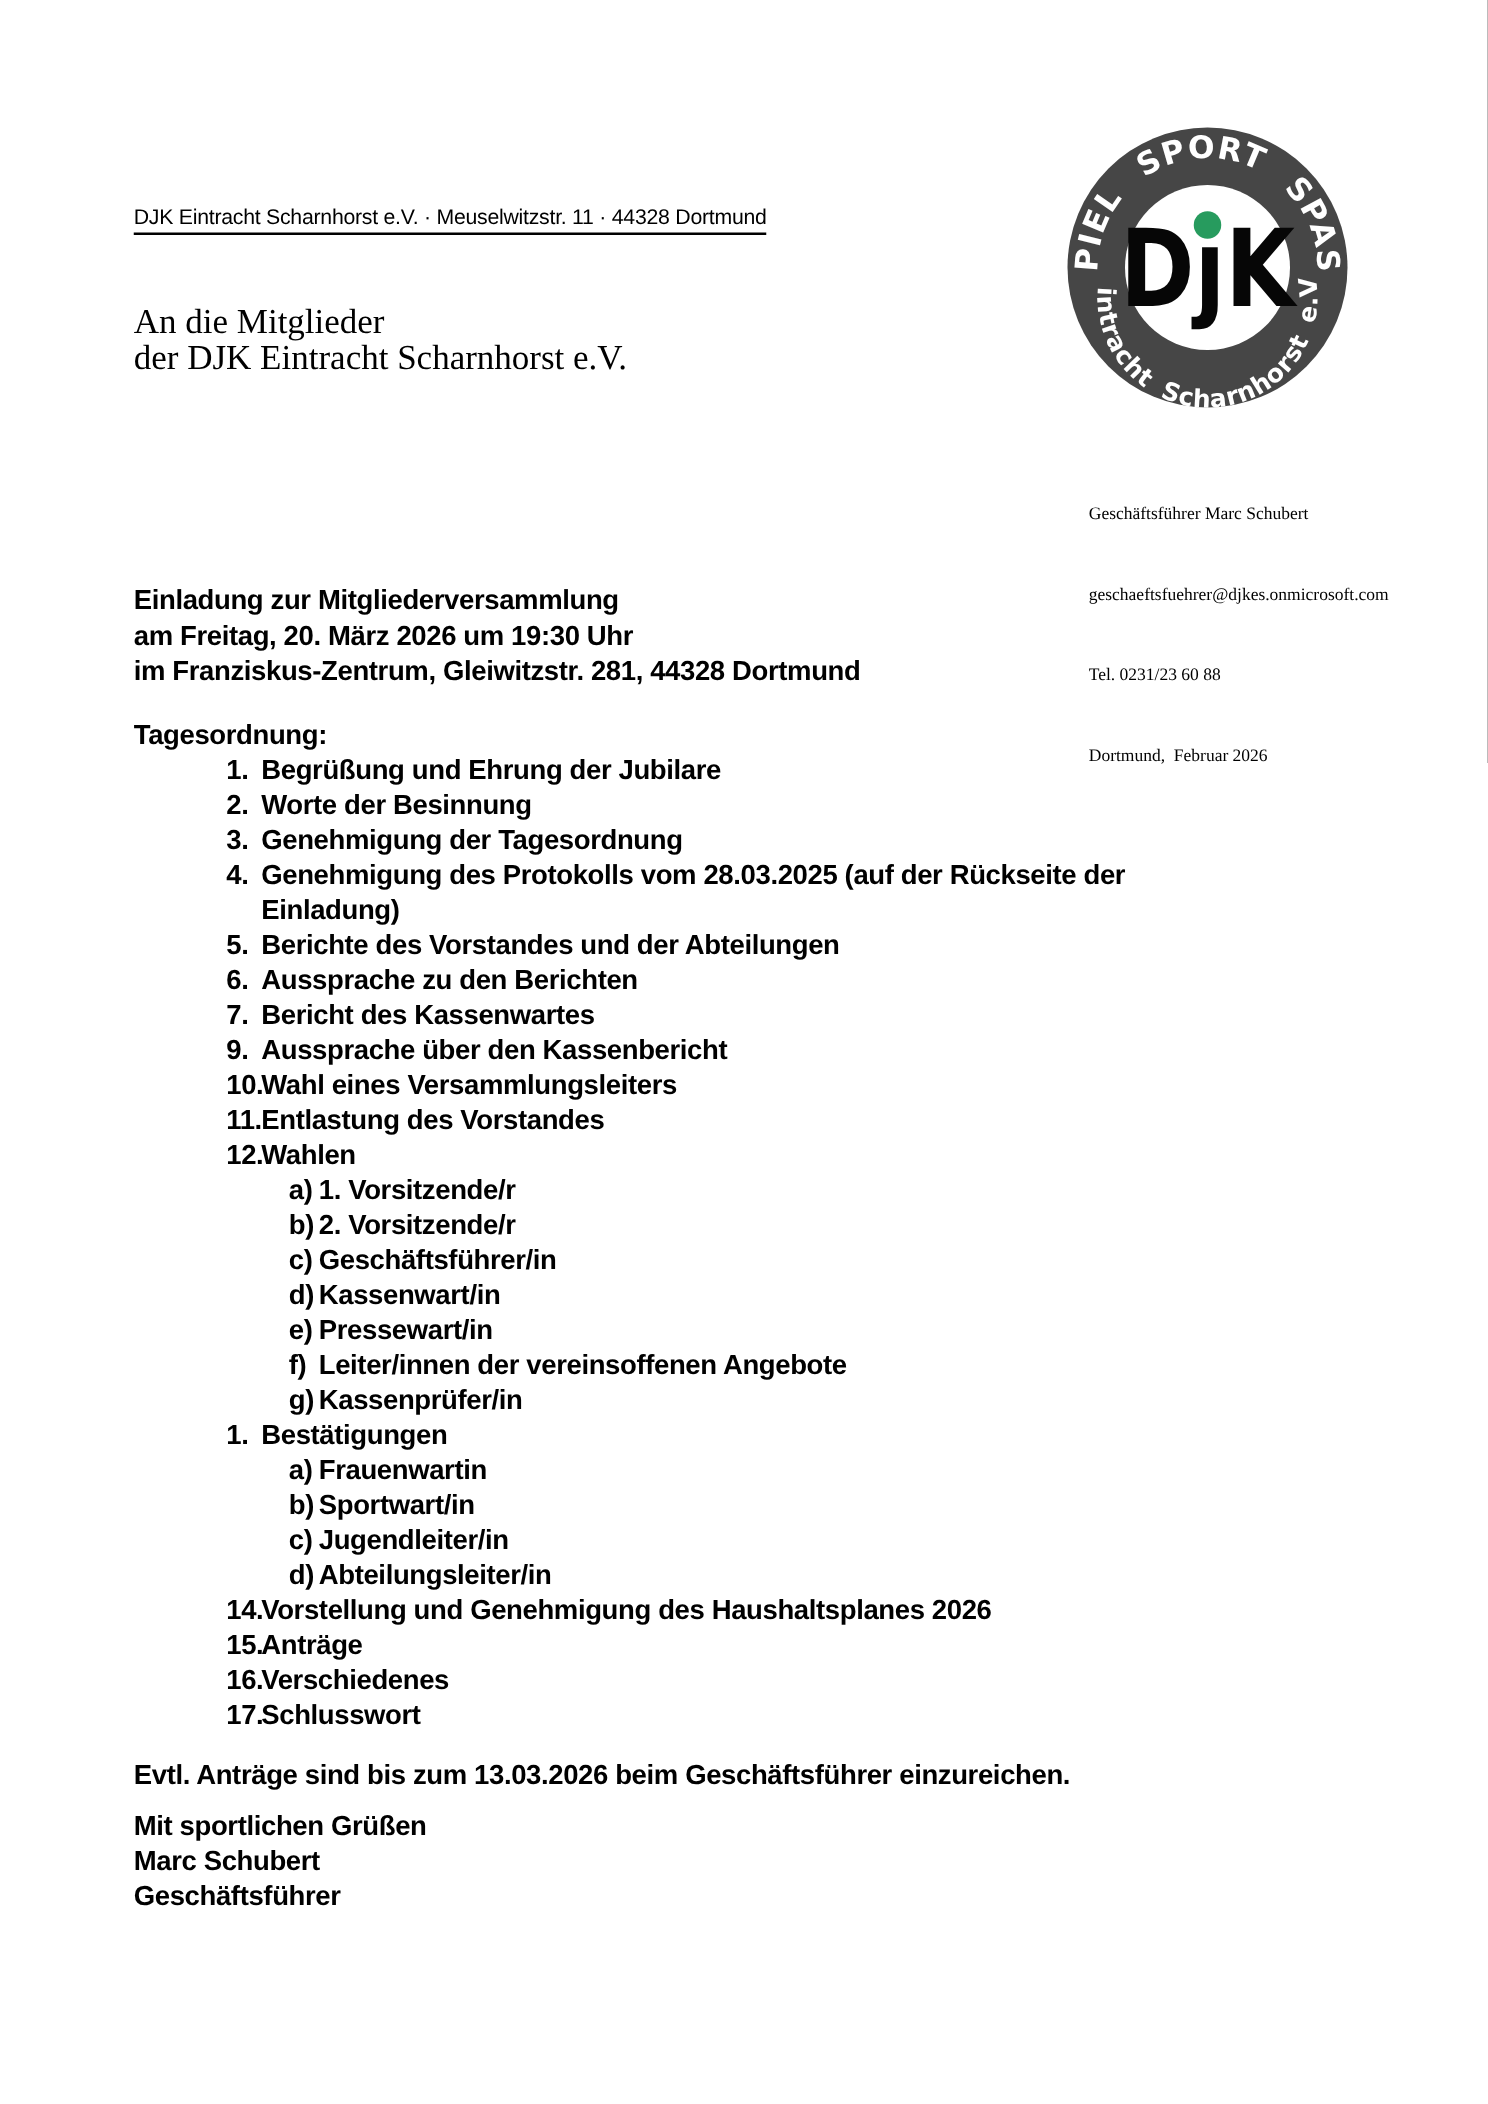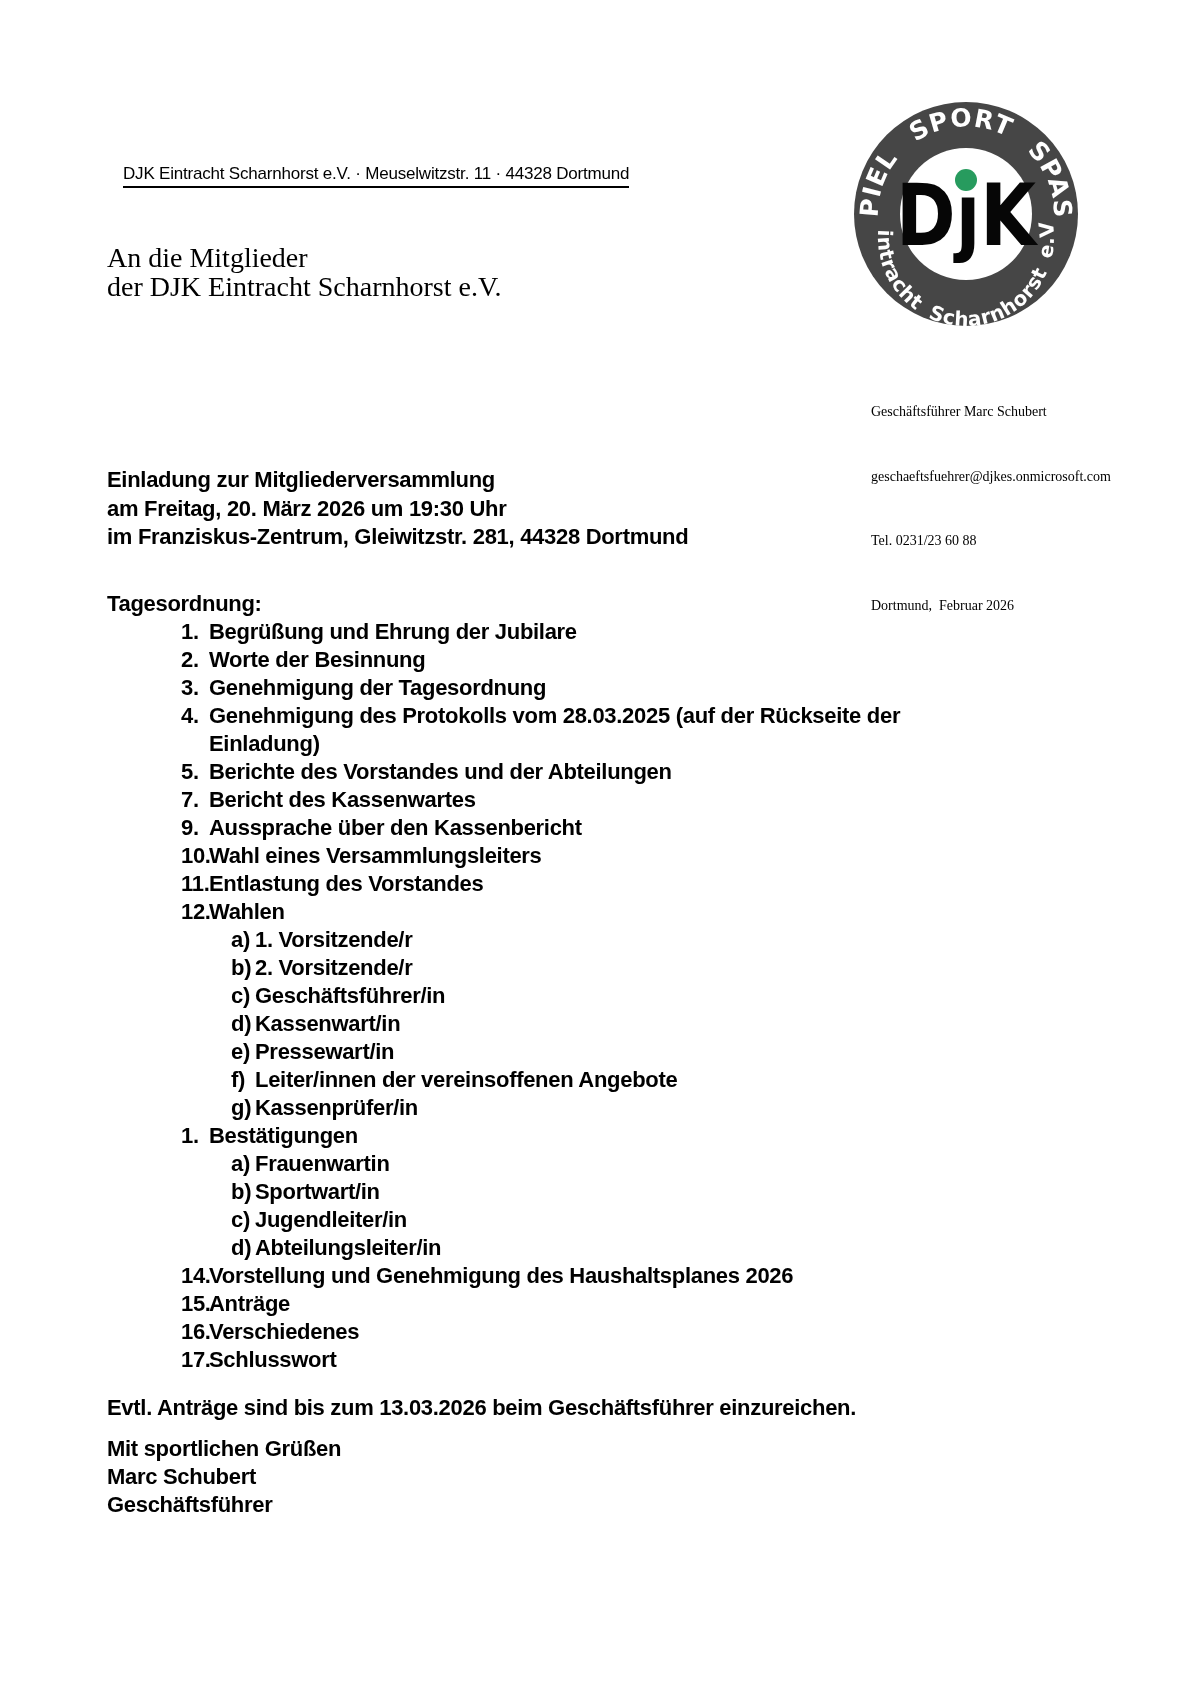--- a/index.html
+++ b/index.html
@@ -10,21 +10,21 @@
     margin:0 auto;
     overflow:hidden;
     font-family:"Liberation Sans", sans-serif;
     color:#000;
   }
   
   .sender{
     position:absolute;left:107px;top:164px;
     font-size:17px;letter-spacing:-0.2px;white-space:nowrap;
   }
-  .sender .u{display:inline-block;border-bottom:2px solid #000;padding-bottom:2px;margin-left:16px;}
+  .sender .u{display:inline-block;border-bottom:2px solid #000;padding-bottom:2px;}
   
   .recipient{
     position:absolute;left:107px;top:243px;
     font-family:"Liberation Serif", serif;
     font-size:28px;line-height:29px;white-space:nowrap;
   }
   
   .logo{position:absolute;left:852px;top:100px;width:228px;height:228px;}
   .logo svg{display:block;width:100%;height:100%;}
   .logo text{font-family:"DejaVu Sans","Liberation Sans",sans-serif;font-weight:bold;}
@@ -33,21 +33,21 @@
     position:absolute;left:843px;top:358px;
     font-family:"Liberation Serif", serif;
     font-size:14px;line-height:21.5px;white-space:pre-wrap;margin-left:28px;
   }
   
   .body-flow{
     position:absolute;left:107px;top:466px;width:1010px;
     font-weight:bold;font-size:22px;line-height:28.5px;letter-spacing:-0.3px;
   }
   .title-block div{white-space:nowrap;}
-  .agenda-heading{margin-top:38px;white-space:nowrap;}
+  .agenda-heading{margin-top:22px;white-space:nowrap;}
   .agenda-list{line-height:28px;}
   .item{padding-left:74px;}
   .item .num{display:inline-block;width:28px;vertical-align:top;}
   .item .txt{display:inline-block;max-width:760px;vertical-align:top;}
   .item.sub{padding-left:124px;}
   .item.sub .num{width:24px;}
   .note{margin-top:20px;white-space:nowrap;}
   .closing{margin-top:12px;line-height:28px;}
   .closing div{white-space:nowrap;}
 </style>
@@ -100,20 +100,21 @@
     </div>
 
     <div class="agenda-heading">Tagesordnung:</div>
 
     <div class="agenda-list">
         <div class="item"><span class="num">1.</span><span class="txt">Begrüßung und Ehrung der Jubilare</span></div>
         <div class="item"><span class="num">2.</span><span class="txt">Worte der Besinnung</span></div>
         <div class="item"><span class="num">3.</span><span class="txt">Genehmigung der Tagesordnung</span></div>
         <div class="item"><span class="num">4.</span><span class="txt">Genehmigung des Protokolls vom 28.03.2025 (auf der Rückseite der Einladung)</span></div>
         <div class="item"><span class="num">5.</span><span class="txt">Berichte des Vorstandes und der Abteilungen</span></div>
+        <div class="item"><span class="num">6.</span><span class="txt">Aussprache zu den Berichten</span></div>
         <div class="item"><span class="num">7.</span><span class="txt">Bericht des Kassenwartes</span></div>
         <div class="item"><span class="num">9.</span><span class="txt">Aussprache über den Kassenbericht</span></div>
         <div class="item"><span class="num">10.</span><span class="txt">Wahl eines Versammlungsleiters</span></div>
         <div class="item"><span class="num">11.</span><span class="txt">Entlastung des Vorstandes</span></div>
         <div class="item"><span class="num">12.</span><span class="txt">Wahlen</span></div>
         <div class="item sub"><span class="num">a)</span><span class="txt">1. Vorsitzende/r</span></div>
         <div class="item sub"><span class="num">b)</span><span class="txt">2. Vorsitzende/r</span></div>
         <div class="item sub"><span class="num">c)</span><span class="txt">Geschäftsführer/in</span></div>
         <div class="item sub"><span class="num">d)</span><span class="txt">Kassenwart/in</span></div>
         <div class="item sub"><span class="num">e)</span><span class="txt">Pressewart/in</span></div>

